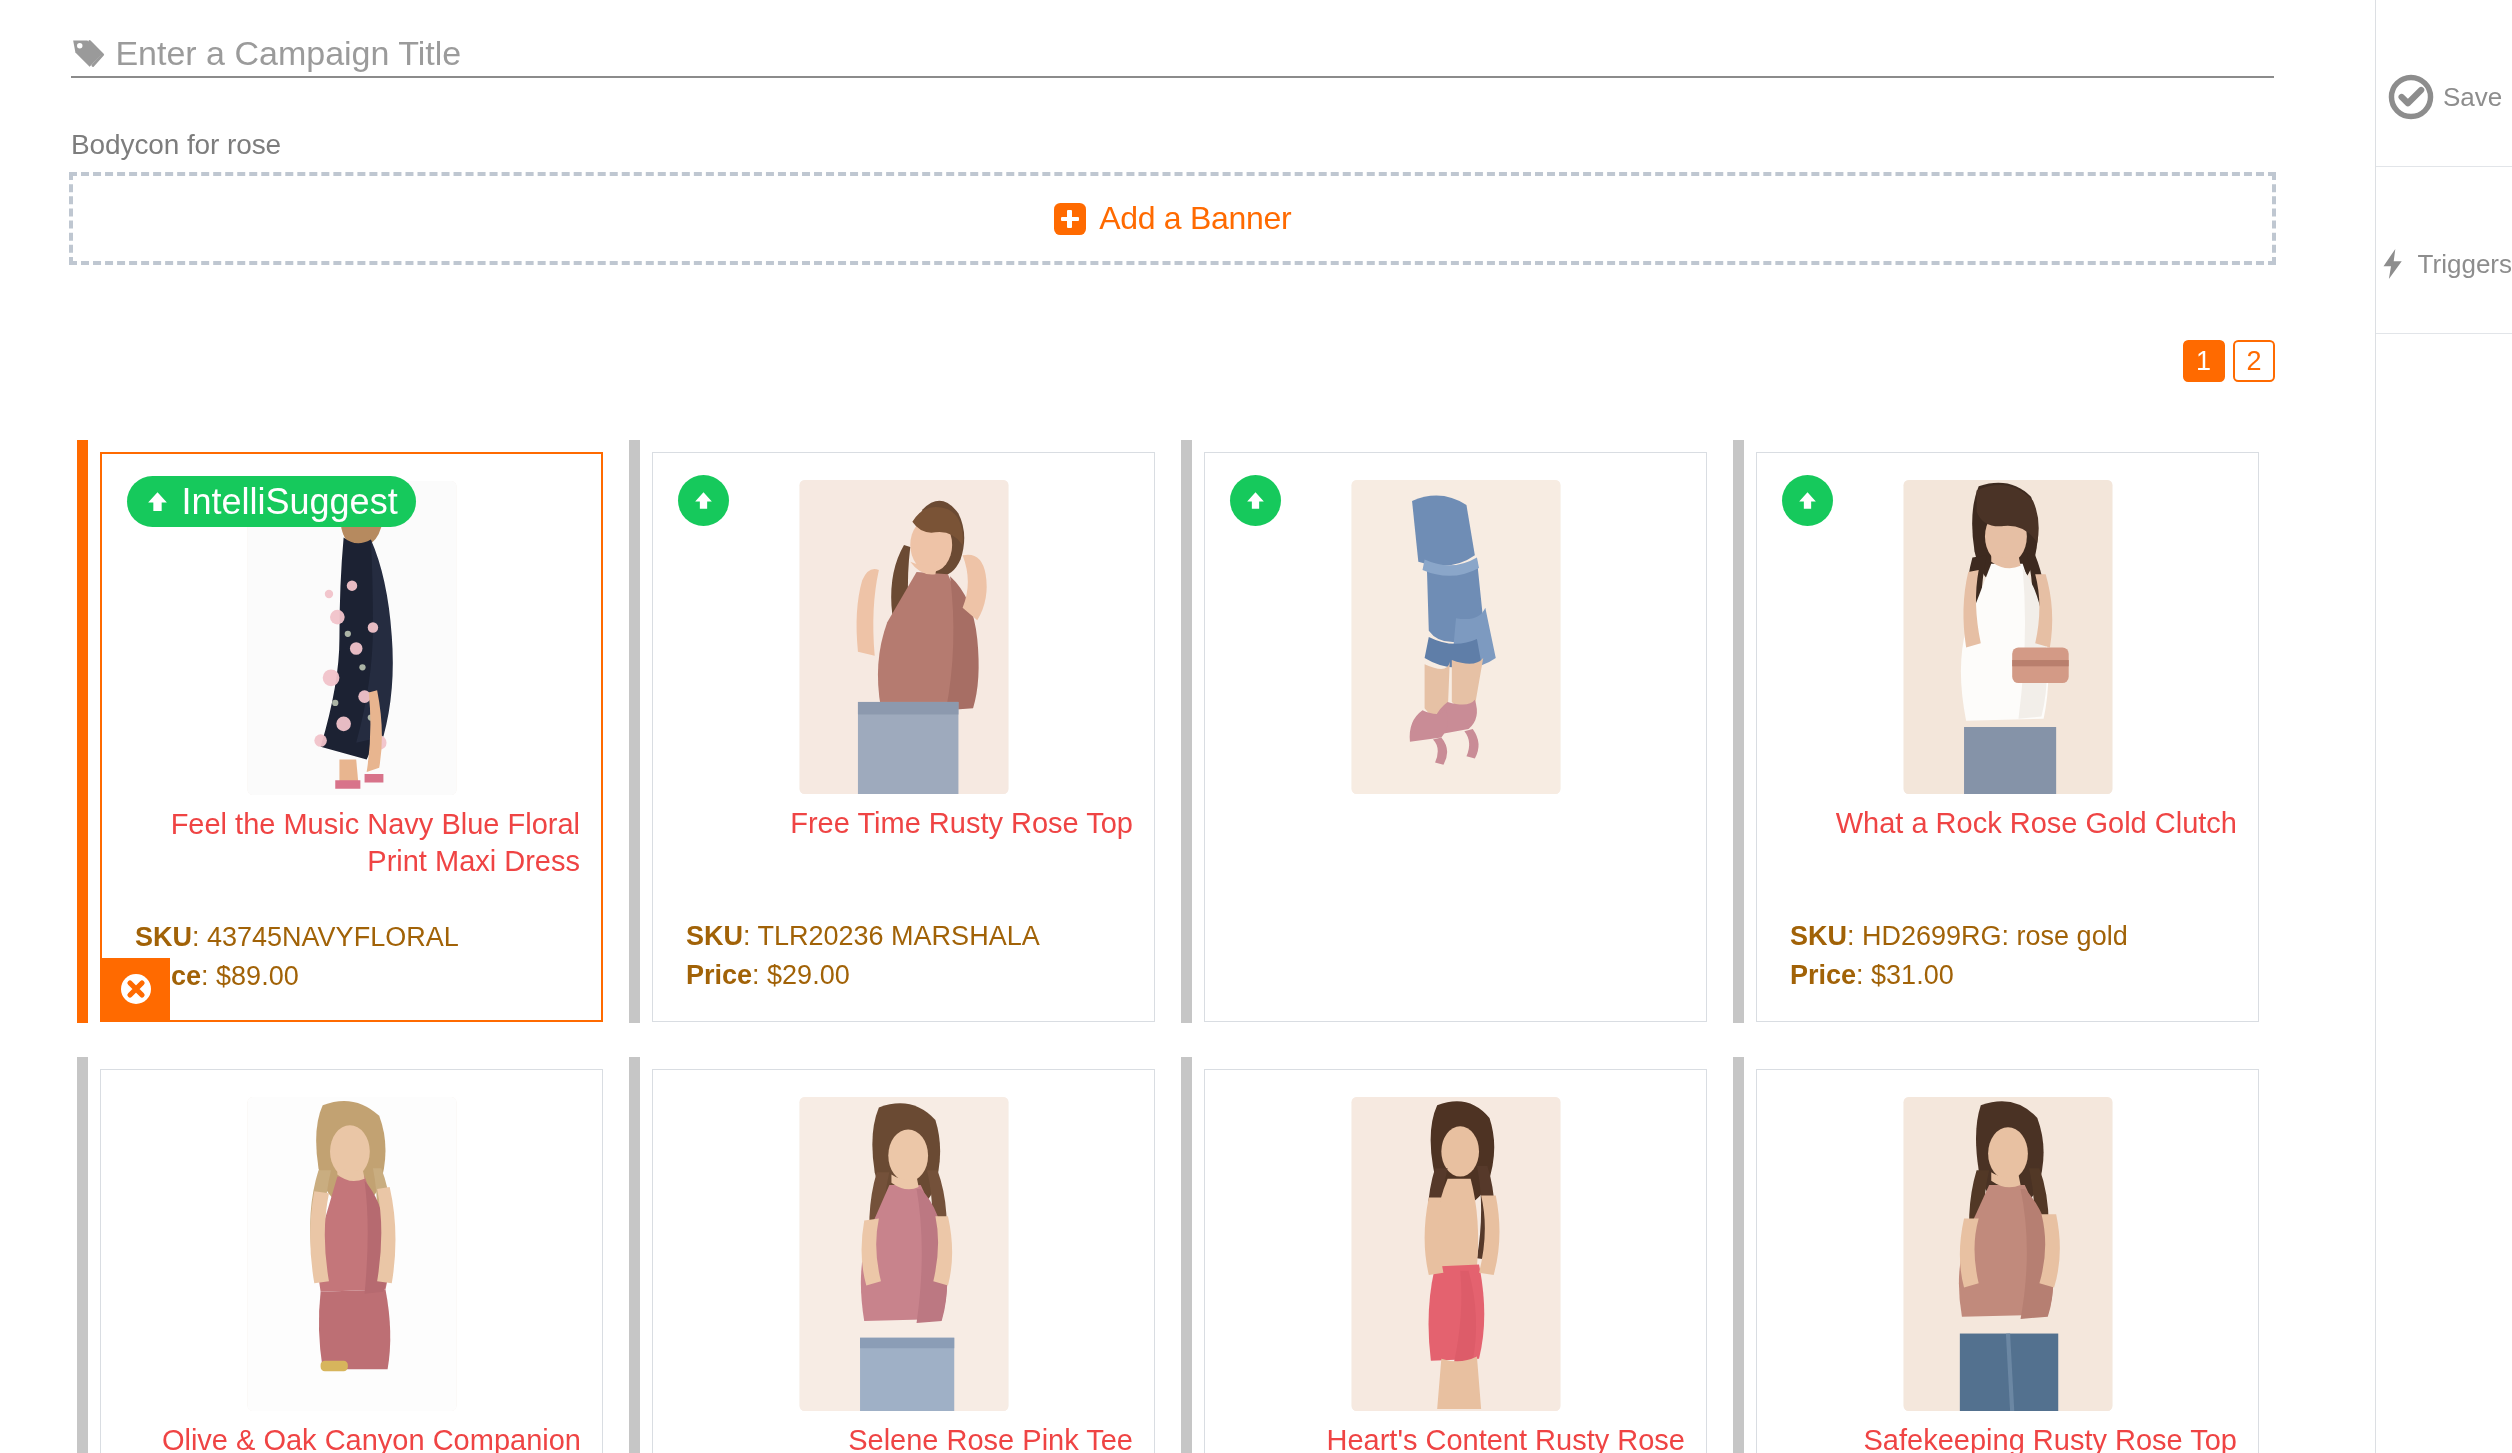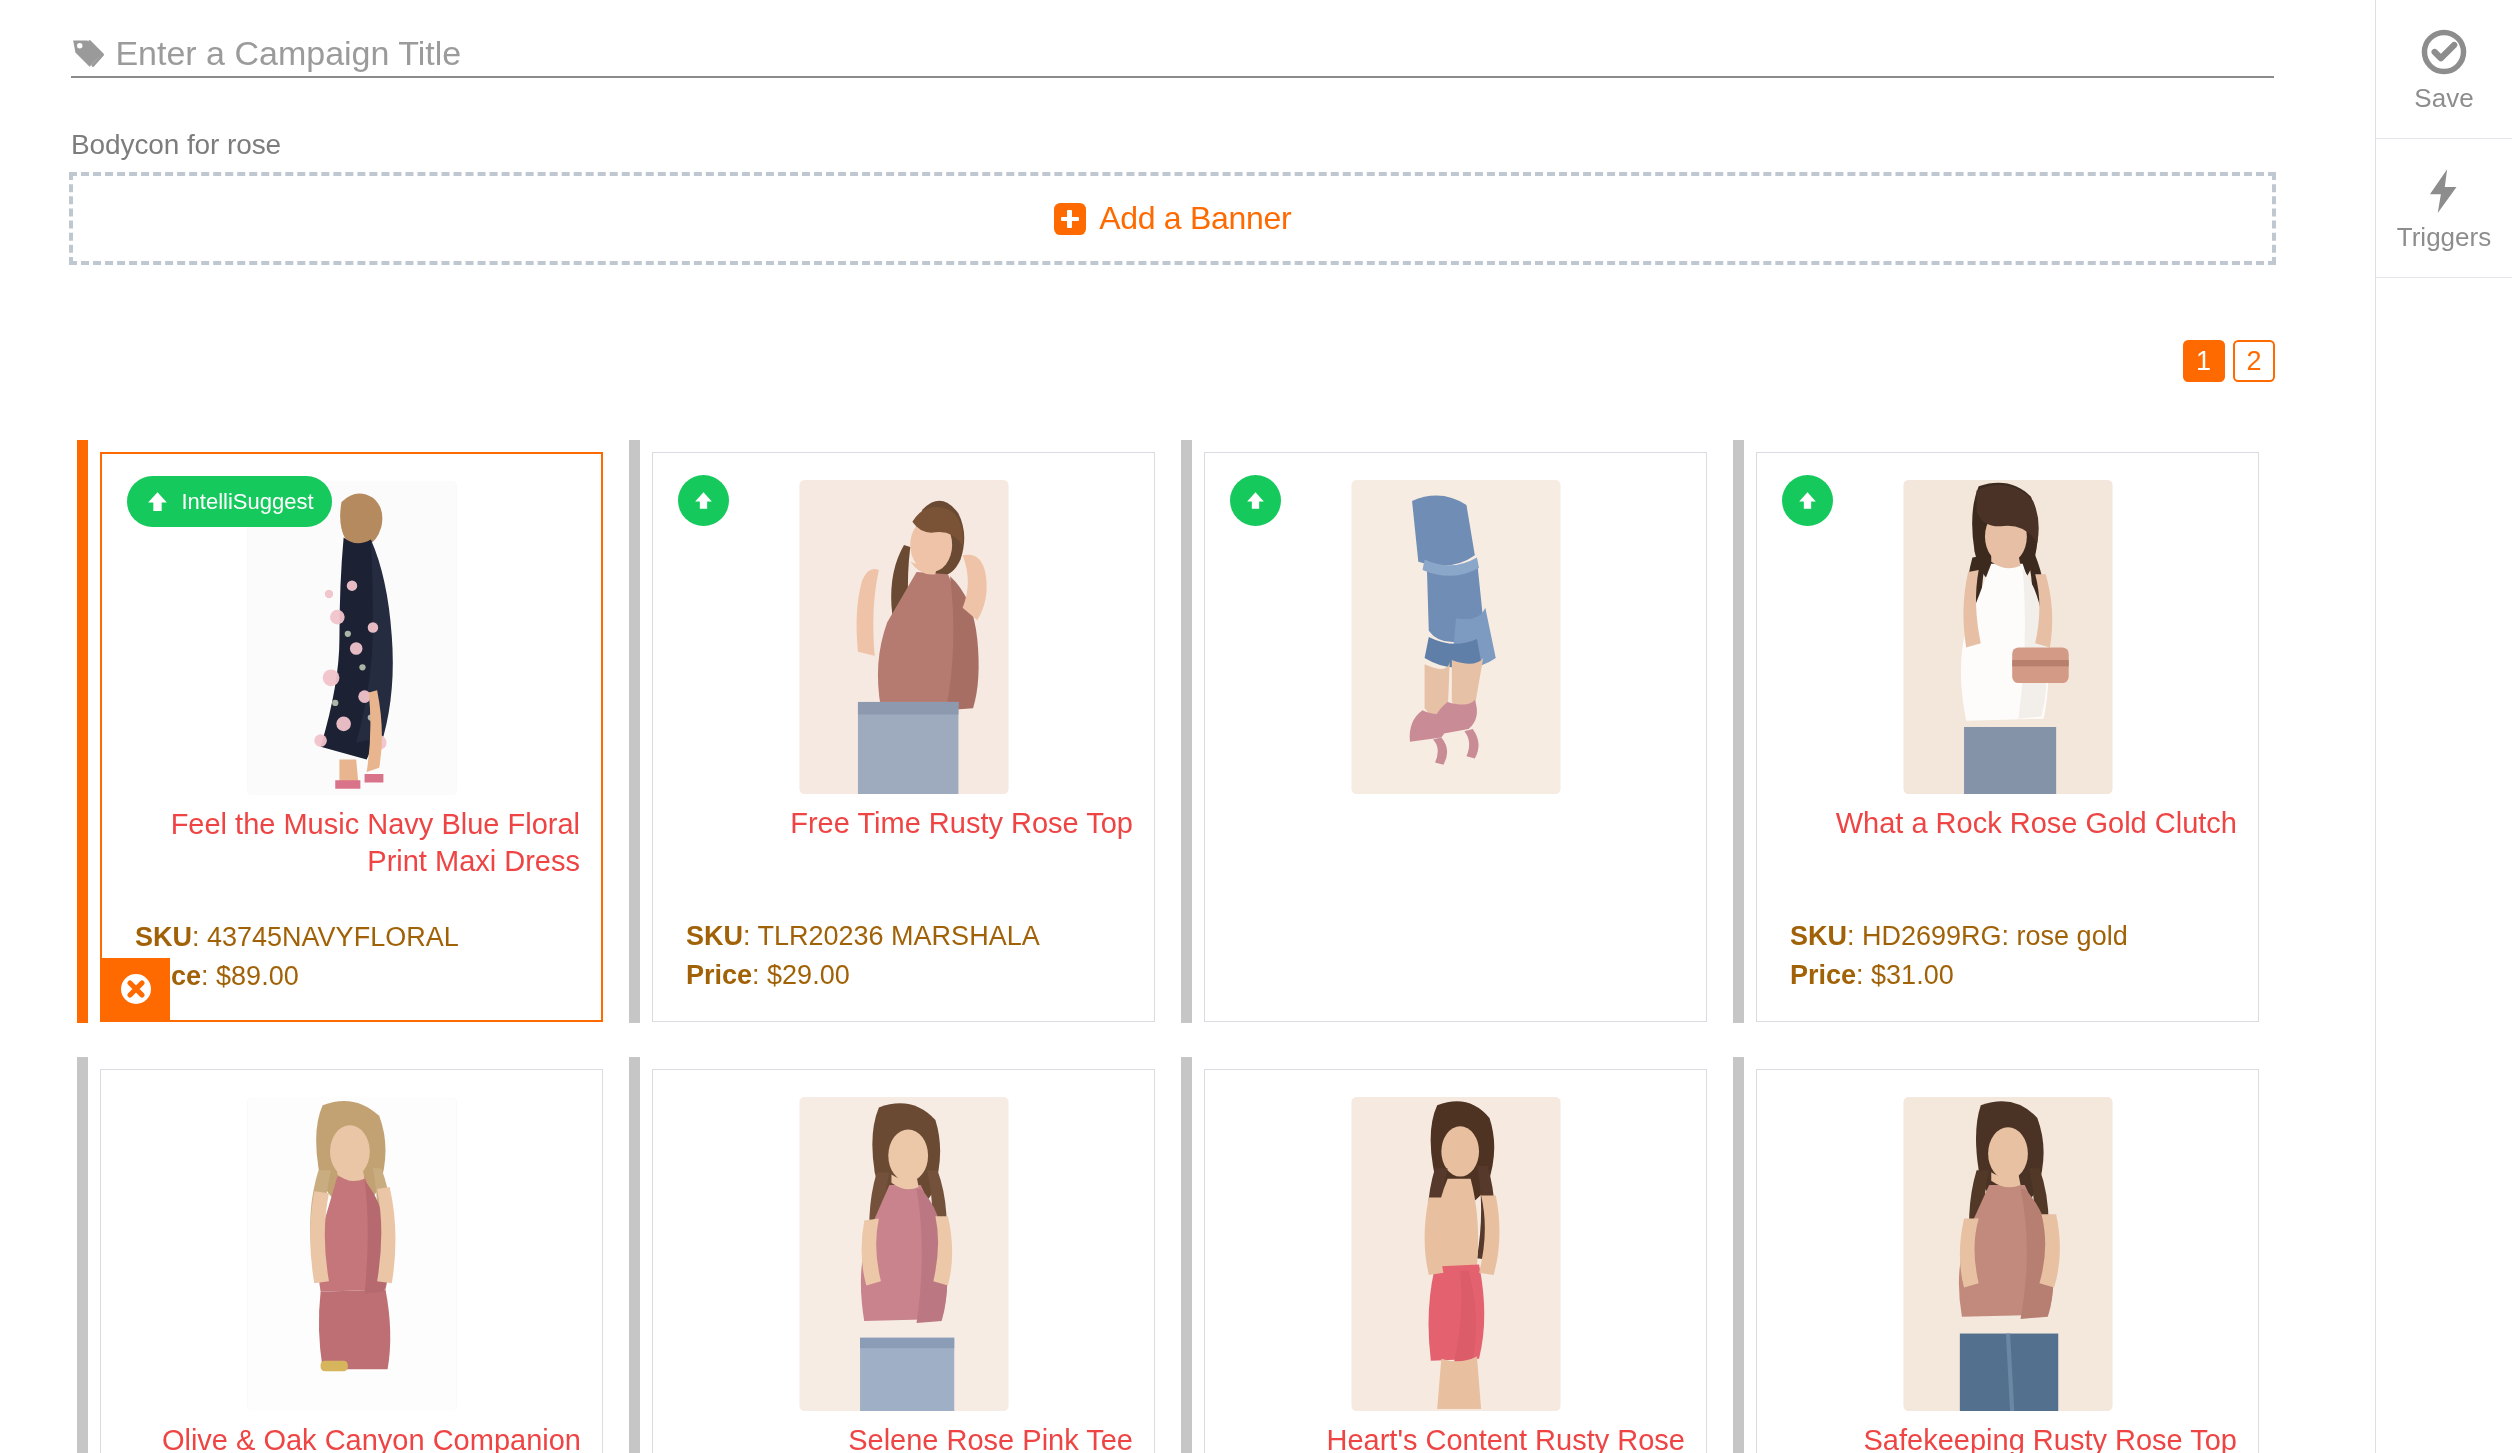--- a/index.html
+++ b/index.html
@@ -100,21 +100,21 @@
 
   
   .badge {
     position: absolute; left: 25px; top: 22px; height: 51px;
     border-radius: 26px; background: #16C95C;
     display: flex; align-items: center; gap: 11.5px;
     padding: 0 18px; z-index: 3;
   }
   .badge.icon-only { padding: 0; width: 51px; justify-content: center; gap: 0; }
   .badge .arrow-up { width: 25px; height: 25px; flex: 0 0 auto; }
-  .badge .badge-label { color: #fff; font-size: 22px; line-height: 1; white-space: nowrap; }
+  .badge .badge-label { color: #fff; font-size: 36px; line-height: 1; white-space: nowrap; }
 
   
   .pimg {
     position: absolute; left: 50%; top: 27px;
     transform: translateX(-50%);
     width: 209px; height: 314px; border-radius: 5.2px;
     overflow: hidden; background: #f7f0ea;
   }
   .pimg svg { display: block; width: 100%; height: 100%; }
 
@@ -142,23 +142,24 @@
 
   
   .sidebar {
     position: absolute; left: 2375px; top: 0;
     width: 137px; height: 1453px;
     background: #fff; border-left: 1.6px solid #dcdfe3;
   }
   .side-item {
     width: 100%; height: 139px;
     border-bottom: 1.6px solid #e2e5e9;
-    display: flex; flex-direction: column;
+    display: flex; flex-direction: row;
     align-items: center; justify-content: center; gap: 7.3px;
     cursor: pointer;
+    margin-top: 28px;
   }
   .side-item .ico { width: 50px; height: 50px; display: block; }
   .side-label { font-size: 26px; color: #8d8d8d; line-height: 1; }
 </style>
 </head>
 <body>
 
 <div id="root">
 
   <div class="editor">

